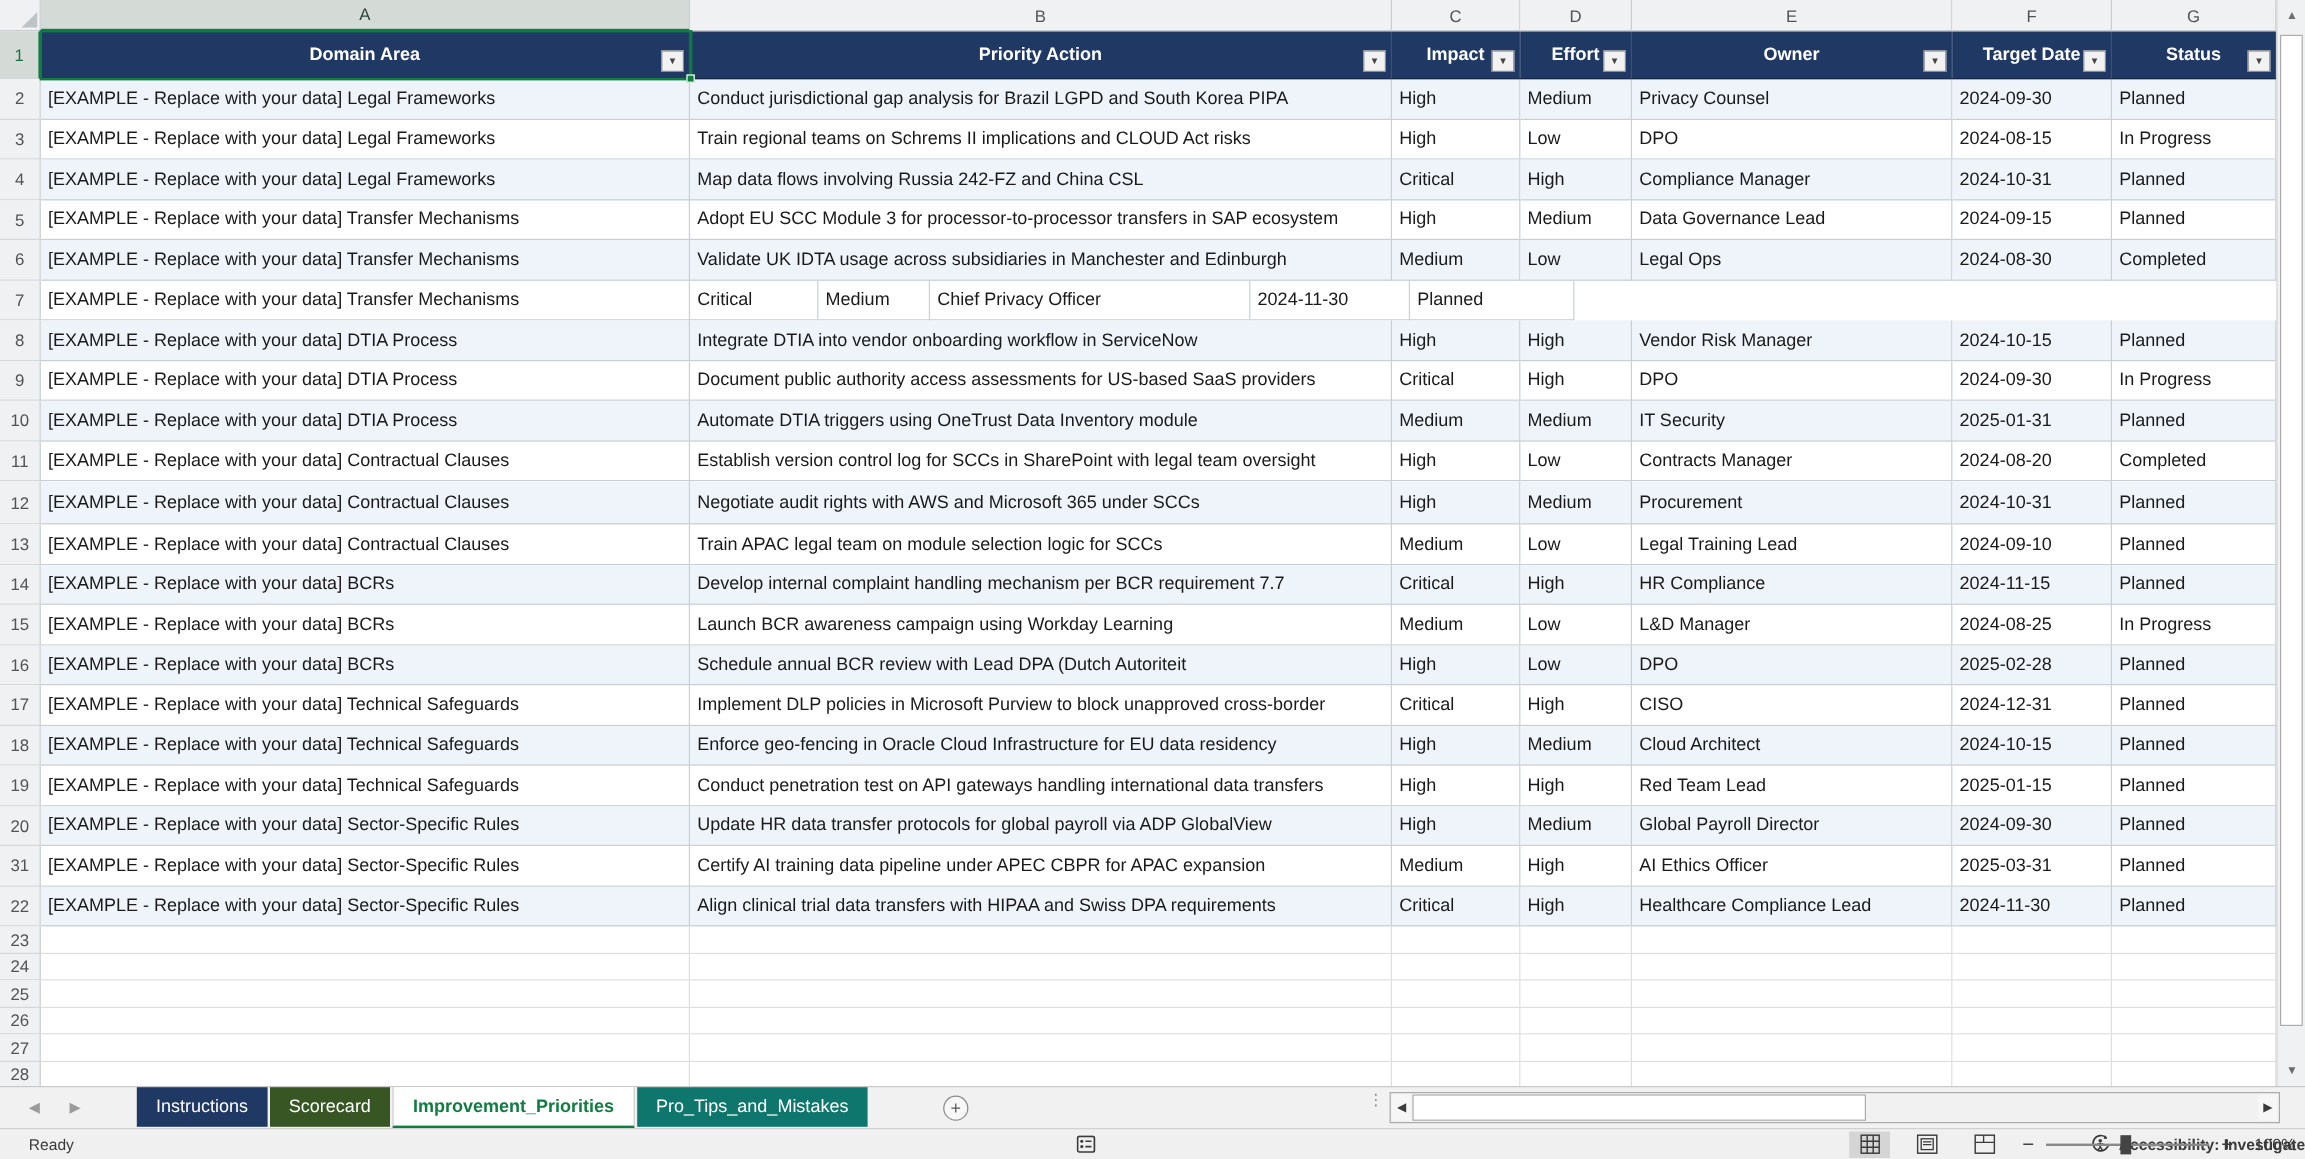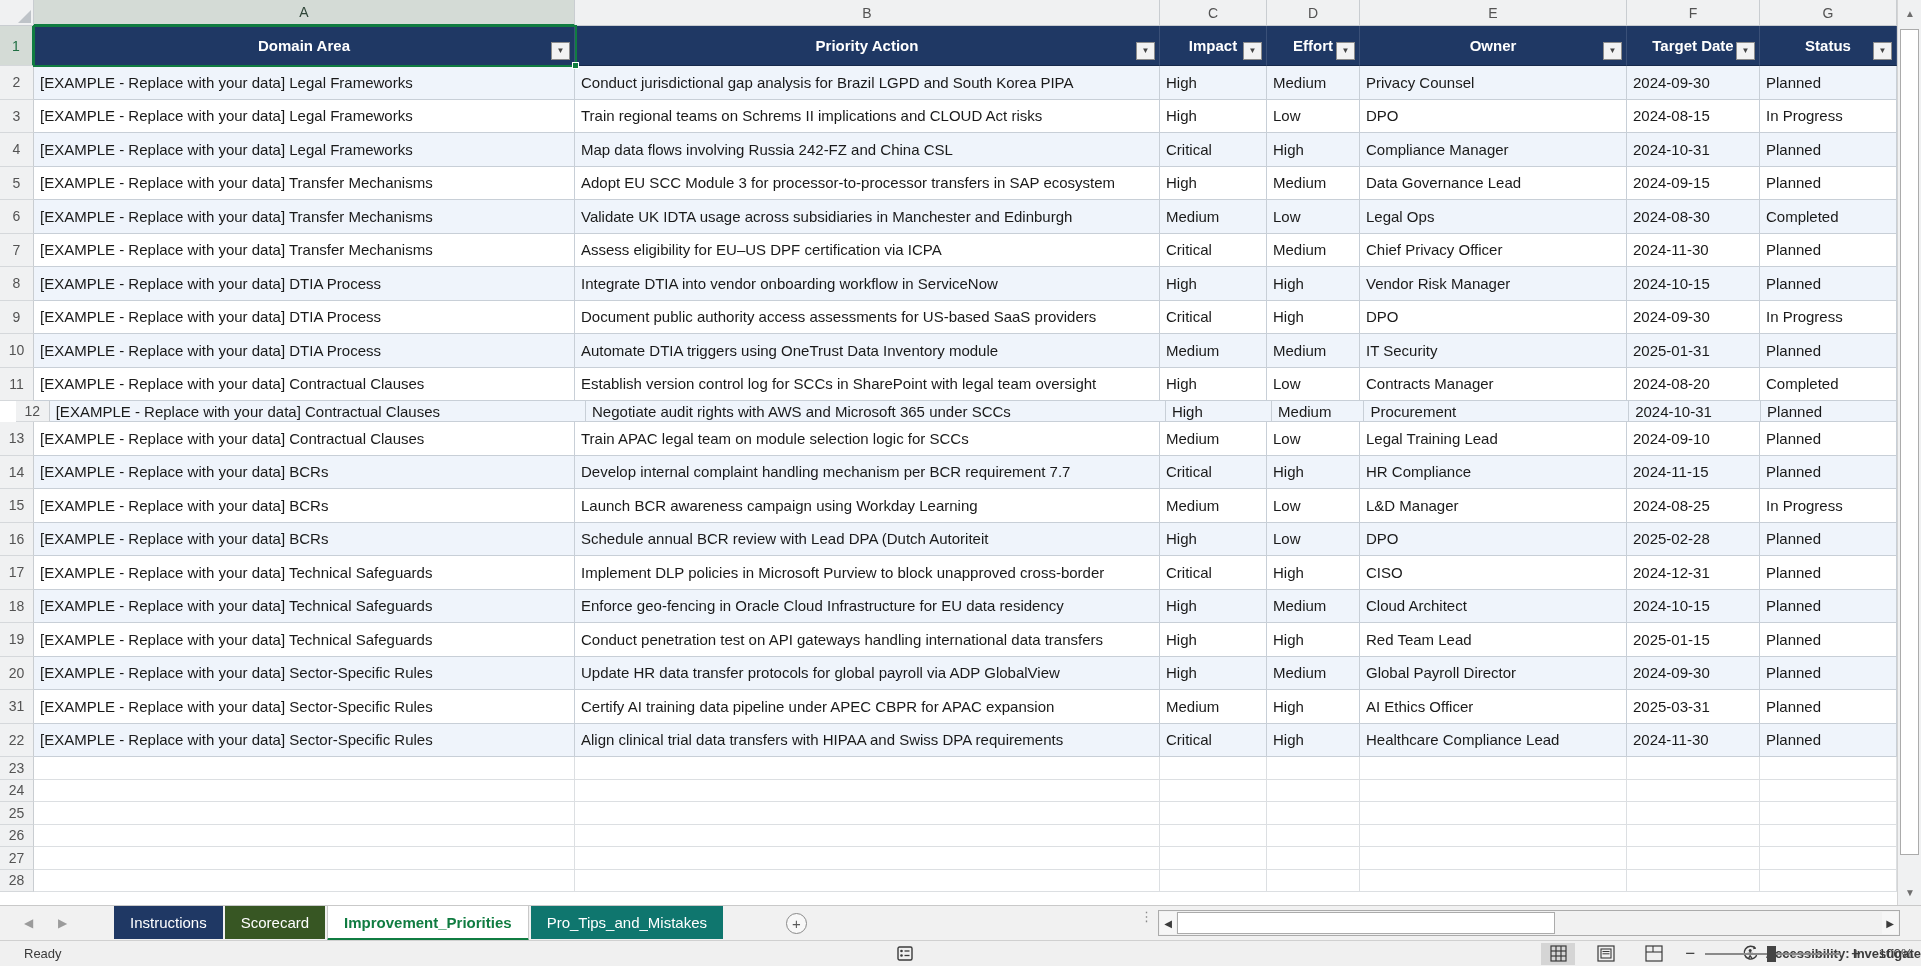--- a/index.html
+++ b/index.html
@@ -164,21 +164,20 @@
         <div class="cell band" style="width: 585px;">Validate UK IDTA usage across subsidiaries in Manchester and Edinburgh</div>
         <div class="cell band" style="width: 107px;">Medium</div>
         <div class="cell band" style="width: 93px;">Low</div>
         <div class="cell band" style="width: 267px; text-align: center;">Legal Ops</div>
         <div class="cell band" style="width: 133px;">2024-08-30</div>
         <div class="cell band" style="width: 137px;">Completed</div>
       </div>
       <div class="row" style="height: 33.5px;">
         <div class="gutter">7</div>
         <div class="cell" style="width: 541px;">[EXAMPLE - Replace with your data] Transfer Mechanisms</div>
-        <div class="cell" style="width: 585px;">Assess eligibility for EU–US DPF certification via ICPA</div>
         <div class="cell" style="width: 107px;">Critical</div>
         <div class="cell" style="width: 93px;">Medium</div>
         <div class="cell" style="width: 267px;">Chief Privacy Officer</div>
         <div class="cell" style="width: 133px;">2024-11-30</div>
         <div class="cell" style="width: 137px;">Planned</div>
       </div>
       <div class="row" style="height: 33.5px;">
         <div class="gutter">8</div>
         <div class="cell band" style="width: 541px;">[EXAMPLE - Replace with your data] DTIA Process</div>
         <div class="cell band" style="width: 585px;">Integrate DTIA into vendor onboarding workflow in ServiceNow</div>
@@ -211,21 +210,21 @@
       <div class="row" style="height: 33.5px;">
         <div class="gutter">11</div>
         <div class="cell" style="width: 541px;">[EXAMPLE - Replace with your data] Contractual Clauses</div>
         <div class="cell" style="width: 585px;">Establish version control log for SCCs in SharePoint with legal team oversight</div>
         <div class="cell" style="width: 107px;">High</div>
         <div class="cell" style="width: 93px;">Low</div>
         <div class="cell" style="width: 267px;">Contracts Manager</div>
         <div class="cell" style="width: 133px;">2024-08-20</div>
         <div class="cell" style="width: 137px;">Completed</div>
       </div>
-      <div class="row" style="height: 21px; padding-left: 16px;">
+      <div class="row" style="height: 36px;">
         <div class="gutter">12</div>
         <div class="cell band" style="width: 541px;">[EXAMPLE - Replace with your data] Contractual Clauses</div>
         <div class="cell band" style="width: 585px;">Negotiate audit rights with AWS and Microsoft 365 under SCCs</div>
         <div class="cell band" style="width: 107px;">High</div>
         <div class="cell band" style="width: 93px;">Medium</div>
         <div class="cell band" style="width: 267px;">Procurement</div>
         <div class="cell band" style="width: 133px;">2024-10-31</div>
         <div class="cell band" style="width: 137px;">Planned</div>
       </div>
       <div class="row" style="height: 33.5px;">

